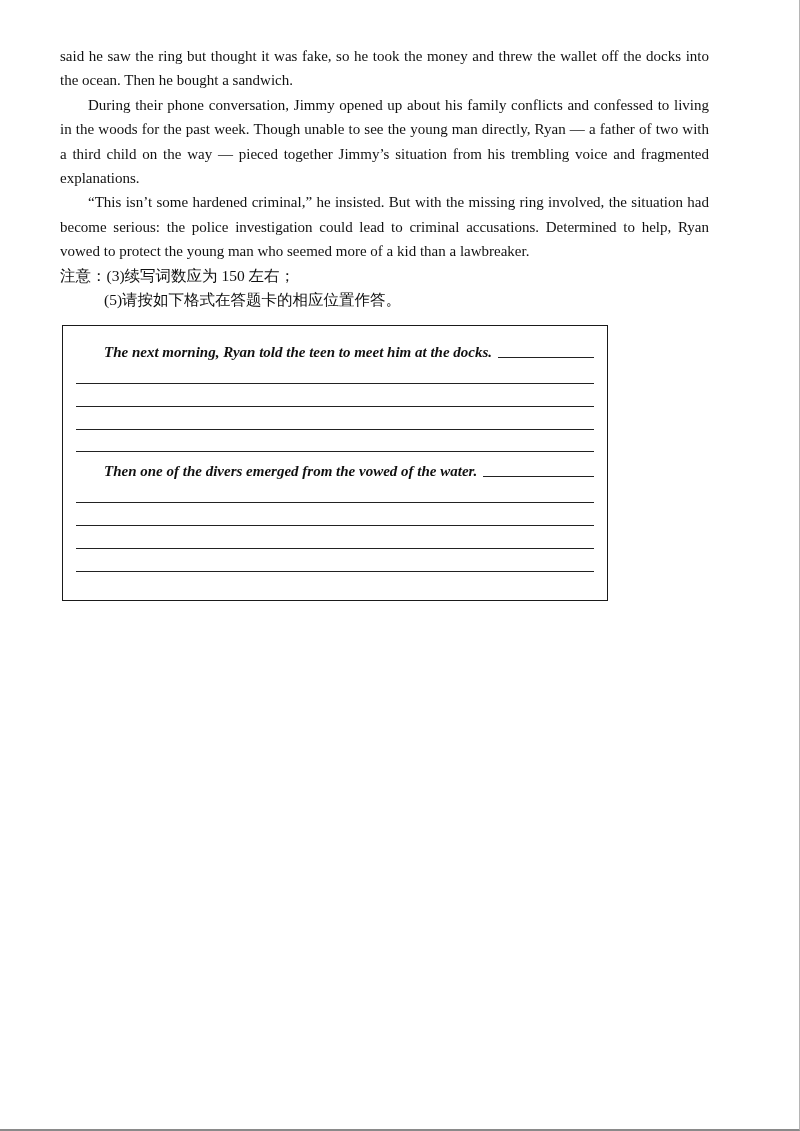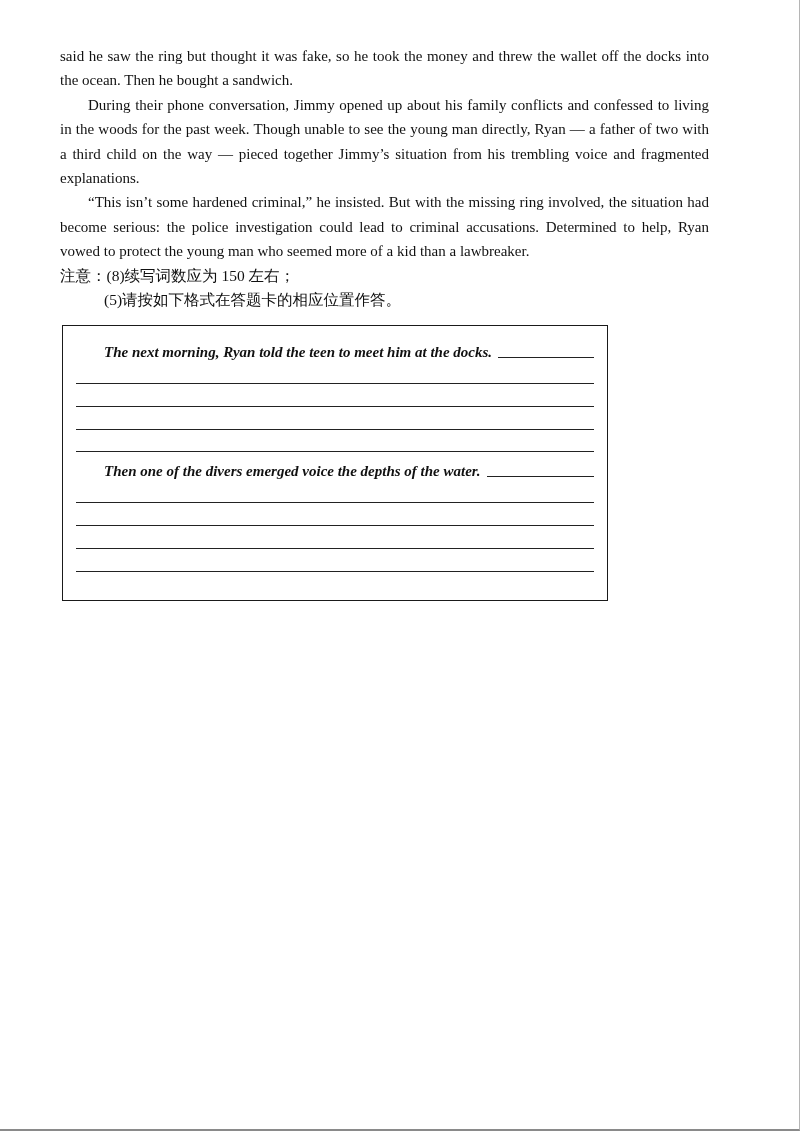--- a/index.html
+++ b/index.html
@@ -67,37 +67,37 @@
 </head>
 <body>
 
 <div class="page">
   <div class="content">
 
     <p class="para">said he saw the ring but thought it was fake, so he took the money and threw the wallet off the docks into the ocean. Then he bought a sandwich.</p>
     <p class="para indented">During their phone conversation, Jimmy opened up about his family conflicts and confessed to living in the woods for the past week. Though unable to see the young man directly, Ryan — a father of two with a third child on the way — pieced together Jimmy’s situation from his trembling voice and fragmented explanations.</p>
     <p class="para indented">“This isn’t some hardened criminal,” he insisted. But with the missing ring involved, the situation had become serious: the police investigation could lead to criminal accusations. Determined to help, Ryan vowed to protect the young man who seemed more of a kid than a lawbreaker.</p>
 
-    <div class="notes-line">注意：(8)续写词数应为 150 左右；</div>
+    <div class="notes-line">注意：(3)续写词数应为 150 左右；</div>
     <div class="notes-line second">(5)请按如下格式在答题卡的相应位置作答。</div>
 
     <div class="answer-box">
         <div class="box-section">
           <div class="prompt-row">
             <span class="prompt-text">The next morning, Ryan told the teen to meet him at the docks.</span>
             <span class="prompt-underline"></span>
           </div>
           <div class="blank-line"></div>
           <div class="blank-line"></div>
           <div class="blank-line"></div>
           <div class="blank-line"></div>
         </div>
         <div class="box-section">
           <div class="prompt-row">
-            <span class="prompt-text">Then one of the divers emerged voice the depths of the water.</span>
+            <span class="prompt-text">Then one of the divers emerged from the vowed of the water.</span>
             <span class="prompt-underline"></span>
           </div>
           <div class="blank-line"></div>
           <div class="blank-line"></div>
           <div class="blank-line"></div>
           <div class="blank-line"></div>
         </div>
       </div>
 
   </div>

